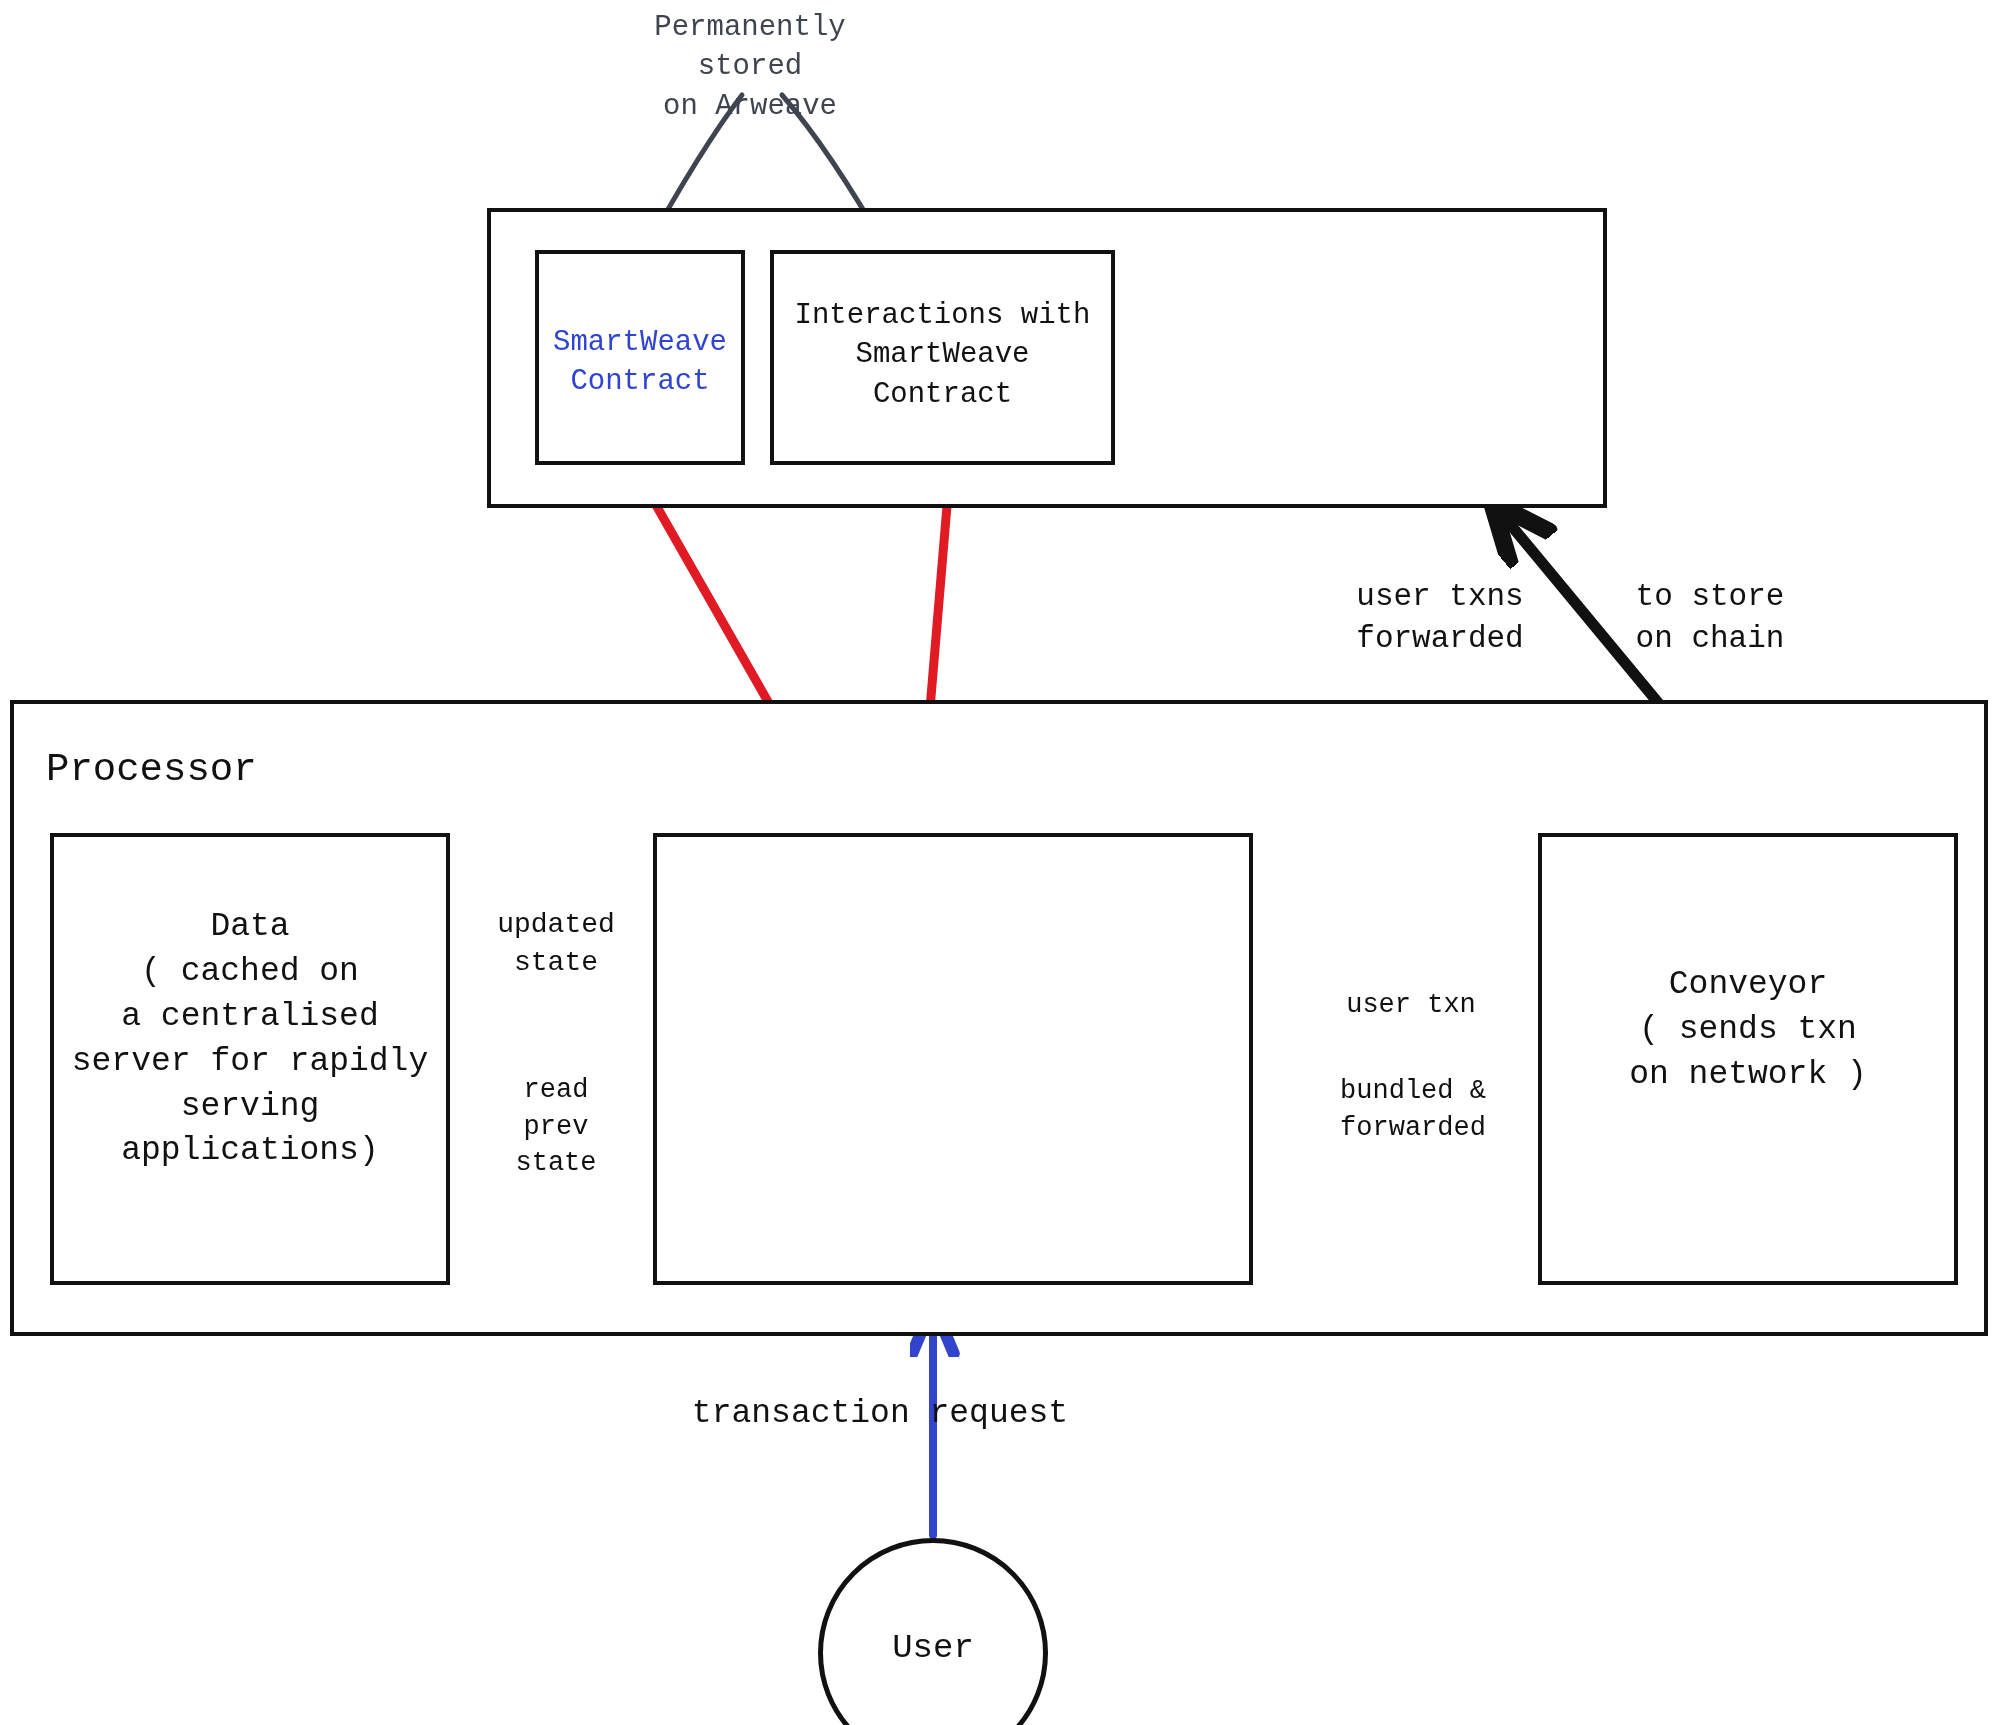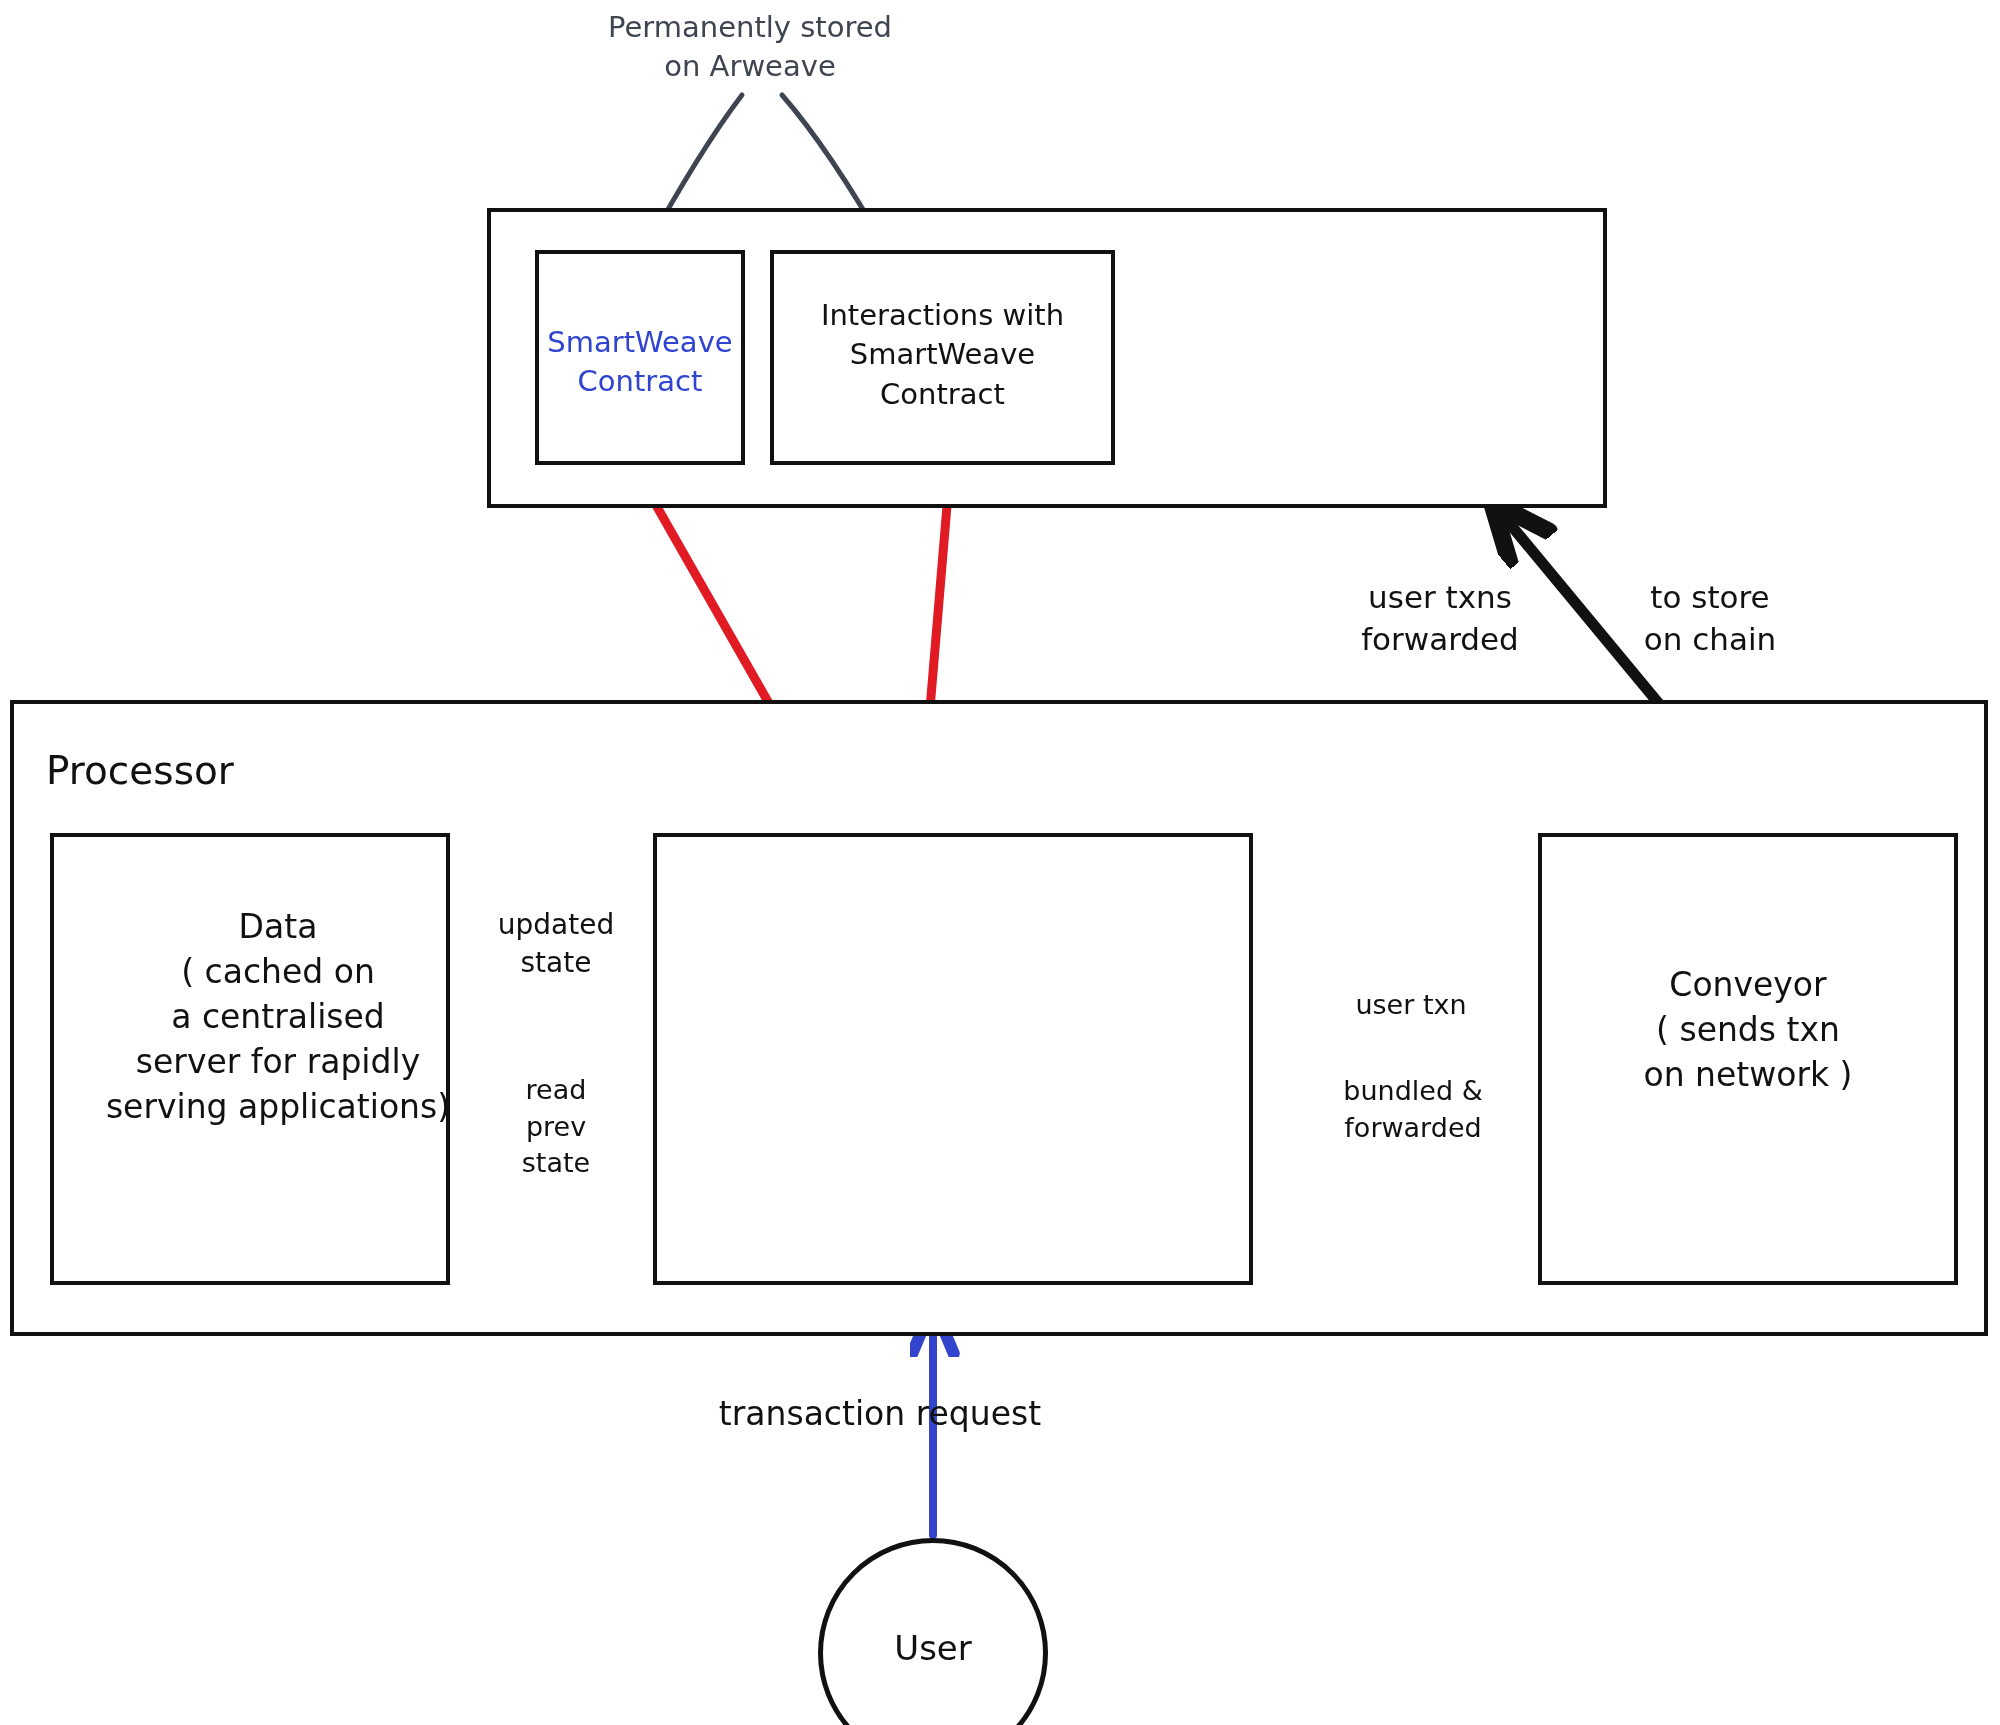--- a/index.html
+++ b/index.html
@@ -1,21 +1,21 @@
 <!DOCTYPE html>
 <html><head>
 <meta charset="utf-8">
 <style>
   html,body{margin:0;padding:0;background:#ffffff;}
   body{
     width:2000px;height:1725px;position:relative;overflow:hidden;
     font-family:"DejaVu Sans","Liberation Sans",sans-serif;
     color:#111111;
   }
-  #canvas{position:absolute;inset:0;width:1592px;height:1725px;}
+  #canvas{position:absolute;inset:0;width:1592px;height:1725px;font-family:Liberation Mono, monospace;}
   .svg-layer{position:absolute;left:0;top:0;width:2000px;height:1725px;pointer-events:none;}
   .node{position:absolute;box-sizing:border-box;display:flex;align-items:center;justify-content:center;text-align:center;}
   .boxline{border:4px solid #111111;background:#ffffff;}
   .lbl{position:absolute;text-align:center;line-height:1.36;white-space:pre-line;}
 
   
   #arweave-network-box{left:487px;top:208px;width:1120px;height:300px;}
   #arweave-network-title{left:1150px;top:326px;width:420px;font-size:38px;}
 
   #smartweave-contract-box{left:535px;top:250px;width:210px;height:215px;}
@@ -24,21 +24,21 @@
   #interactions-box{left:770px;top:250px;width:345px;height:215px;}
   #interactions-label{left:770px;top:296px;width:345px;font-size:29px;}
 
   #top-note{left:600px;top:8px;width:300px;font-size:29px;color:#3f4550;}
 
   
   #processor-box{left:10px;top:700px;width:1978px;height:636px;}
   #processor-title{left:46px;top:744px;width:300px;font-size:39px;text-align:left;}
 
   #data-box{left:50px;top:833px;width:400px;height:452px;}
-  #data-label{left:50px;top:905px;width:400px;font-size:33px;padding-left:28px;}
+  #data-label{left:50px;top:905px;width:400px;font-size:33px;}
 
   #executor-box{left:653px;top:833px;width:600px;height:452px;}
   #executor-label{left:653px;top:1012px;width:600px;font-size:34px;}
 
   #conveyor-box{left:1538px;top:833px;width:420px;height:452px;}
   #conveyor-label{left:1538px;top:963px;width:420px;font-size:33px;}
 
   
   #updated-state-label{left:466px;top:906px;width:180px;font-size:28px;}
   #read-prev-state-label{left:466px;top:1072px;width:180px;font-size:27px;}

